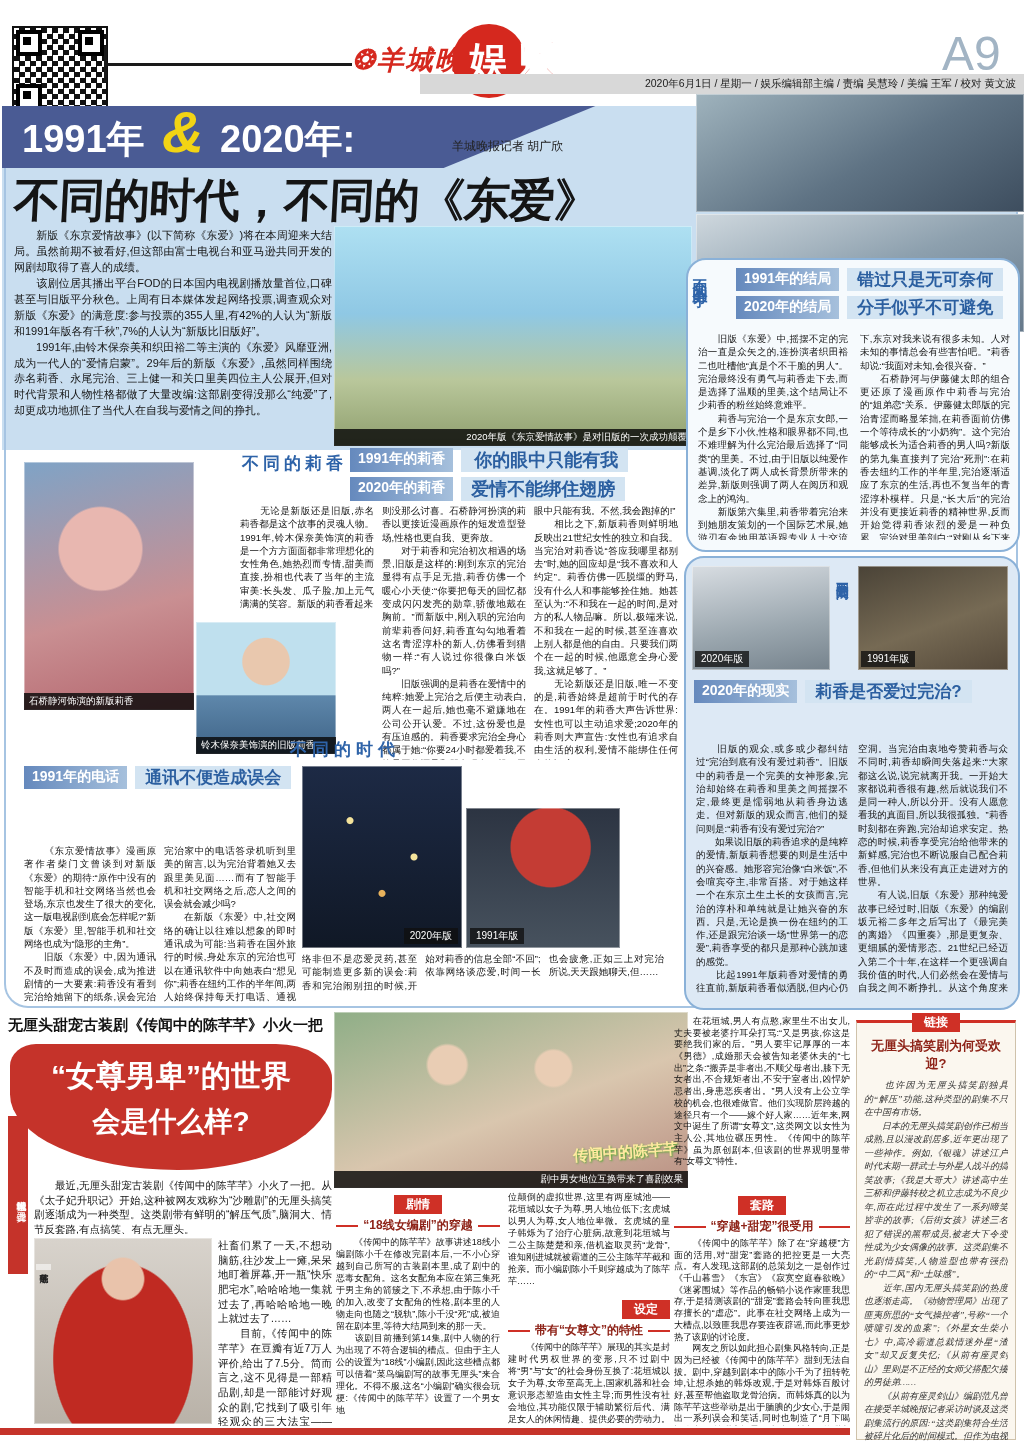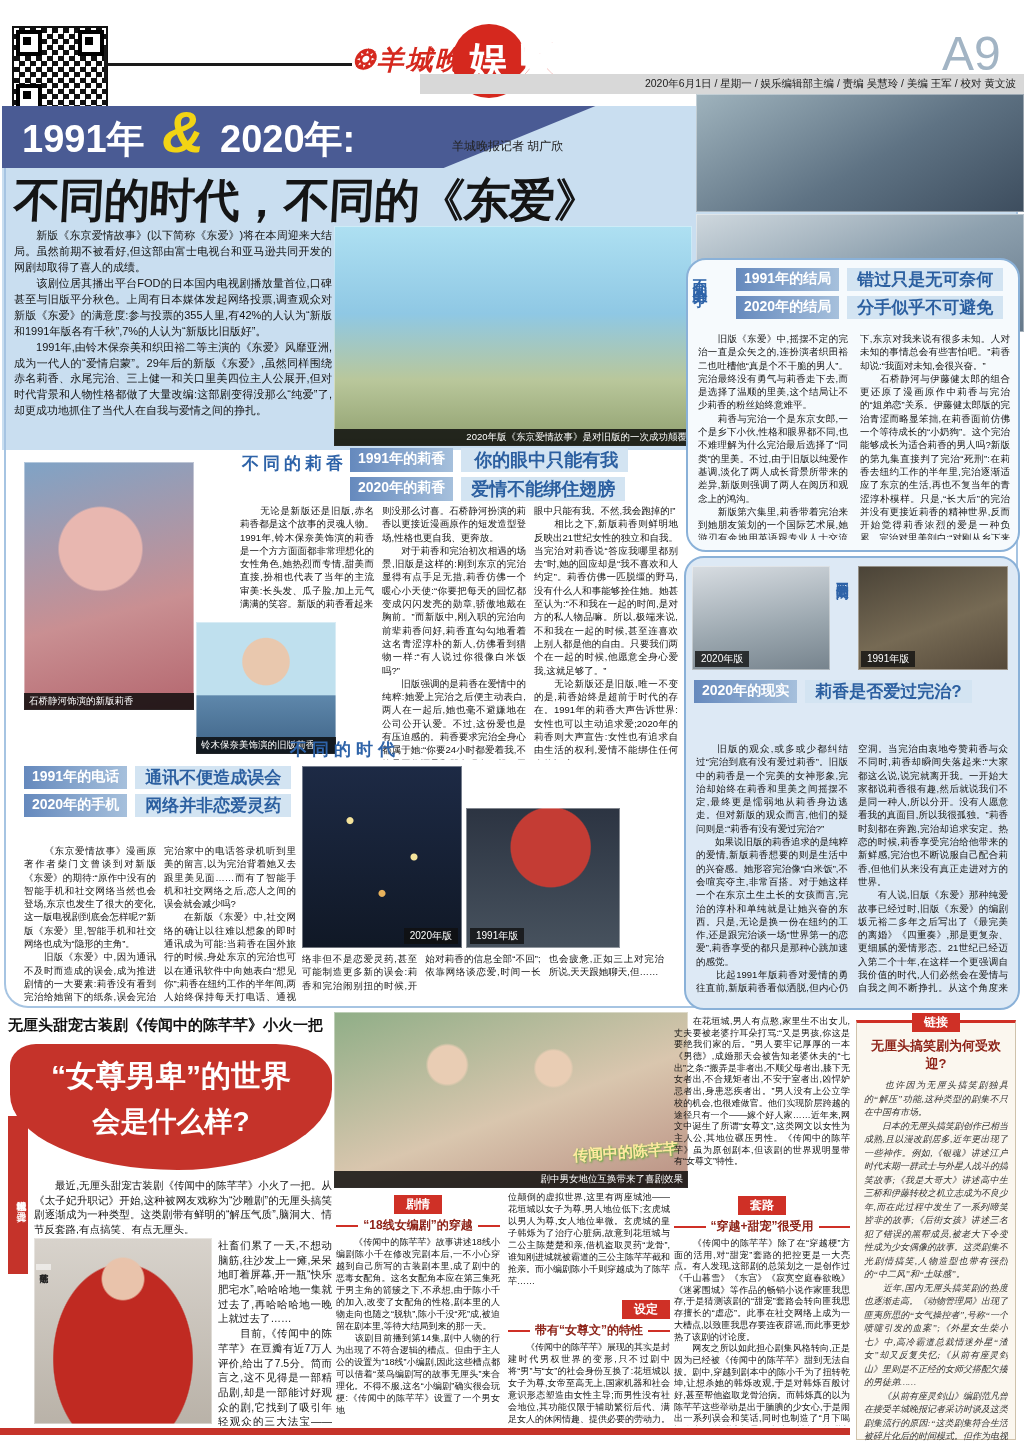--- a/index.html
+++ b/index.html
@@ -129,24 +129,20 @@
   <div class="abs txt" style="left:534px;top:504px;width:144px;height:256px;">眼中只能有我。不然,我会跑掉的!”
 　　相比之下,新版莉香则鲜明地反映出21世纪女性的独立和自我。当完治对莉香说“答应我哪里都别去”时,她的回应却是“我不喜欢和人约定”。莉香仿佛一匹脱缰的野马,没有什么人和事能够拴住她。她甚至认为:“不和我在一起的时间,是对方的私人物品嘛。所以,极端来说,不和我在一起的时候,甚至连喜欢上别人都是他的自由。只要我们两个在一起的时候,他愿意全身心爱我,这就足够了。”
 　　无论新版还是旧版,唯一不变的是,莉香始终是超前于时代的存在。1991年的莉香大声告诉世界:女性也可以主动追求爱;2020年的莉香则大声宣告:女性也有追求自由生活的权利,爱情不能绑住任何人的翅膀。</div>
 
   <div class="abs secblue" style="left:0;top:738px;width:690px;text-align:center;font-size:17px;letter-spacing:5px;">不同的时代</div>
   <div class="abs" style="left:24px;top:766px;width:344px;">
     <div class="hrow">
         <span class="hlabel">1991年的电话</span>
         <span class="hval">通讯不便造成误会</span>
       </div>
-    <div class="hrow">
-        <span class="hlabel">2020年的手机</span>
-        <span class="hval">网络并非恋爱灵药</span>
-      </div>
   </div>
   <div class="abs txt" style="left:24px;top:844px;width:132px;height:158px;">　　《东京爱情故事》漫画原著作者柴门文曾谈到对新版《东爱》的期待:“原作中没有的智能手机和社交网络当然也会登场,东京也发生了很大的变化,这一版电视剧到底会怎样呢?”新版《东爱》里,智能手机和社交网络也成为“隐形的主角”。
 　　旧版《东爱》中,因为通讯不及时而造成的误会,成为推进剧情的一大要素:莉香没有看到完治给她留下的纸条,误会完治故意放她鸽子;莉香在</div>
   <div class="abs txt" style="left:164px;top:844px;width:132px;height:158px;">完治家中的电话答录机听到里美的留言,以为完治背着她又去跟里美见面……而有了智能手机和社交网络之后,恋人之间的误会就会减少吗?
 　　在新版《东爱》中,社交网络的确让以往难以想象的即时通讯成为可能:当莉香在国外旅行的时候,身处东京的完治也可以在通讯软件中向她表白“想见你”;莉香在纽约工作的半年间,两人始终保持每天打电话、通视频……不过,社交网</div>
   <div class="ph" style="left:302px;top:766px;width:160px;height:182px;background:radial-gradient(circle at 30% 30%,#f4e39b 0 3px,transparent 4px),radial-gradient(circle at 70% 50%,#f4e39b 0 3px,transparent 4px),radial-gradient(circle at 50% 70%,#e8b25c 0 3px,transparent 4px),linear-gradient(180deg,#1d2a45,#101826);">
     <span class="ph-label" style="right:4px;bottom:4px;">2020年版</span>
   </div>
   <div class="ph" style="left:466px;top:808px;width:154px;height:140px;background:radial-gradient(circle at 55% 28%,#c43c34 0 30%,transparent 31%),linear-gradient(180deg,#2c3442,#47525e);">
     <span class="ph-label" style="left:4px;bottom:4px;">1991年版</span>

